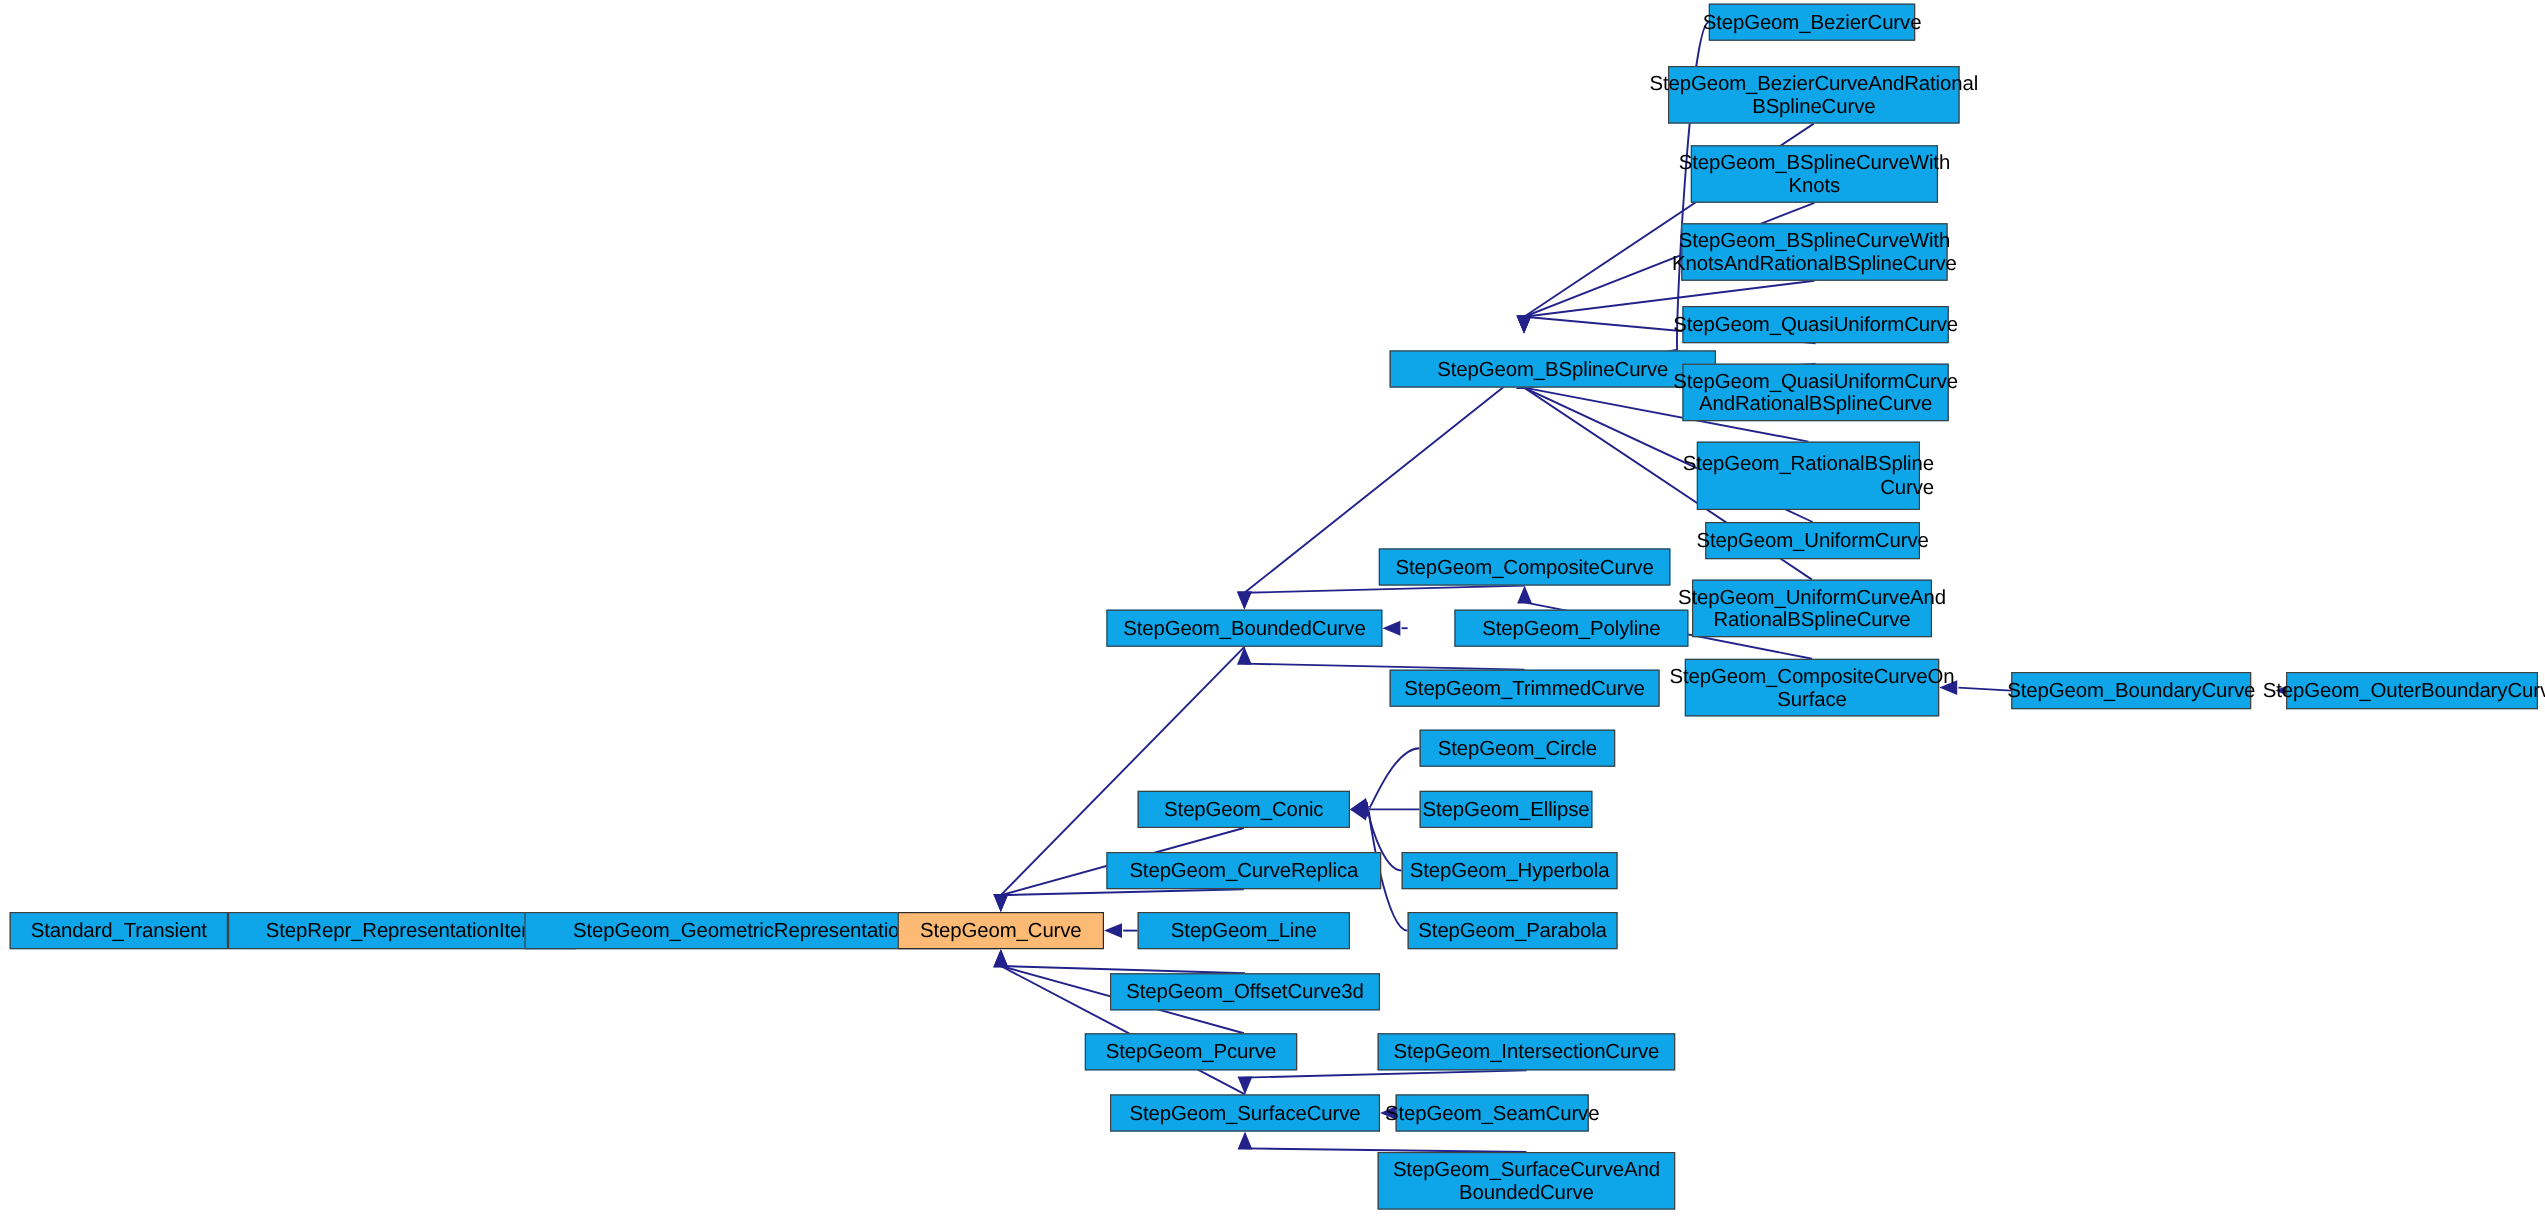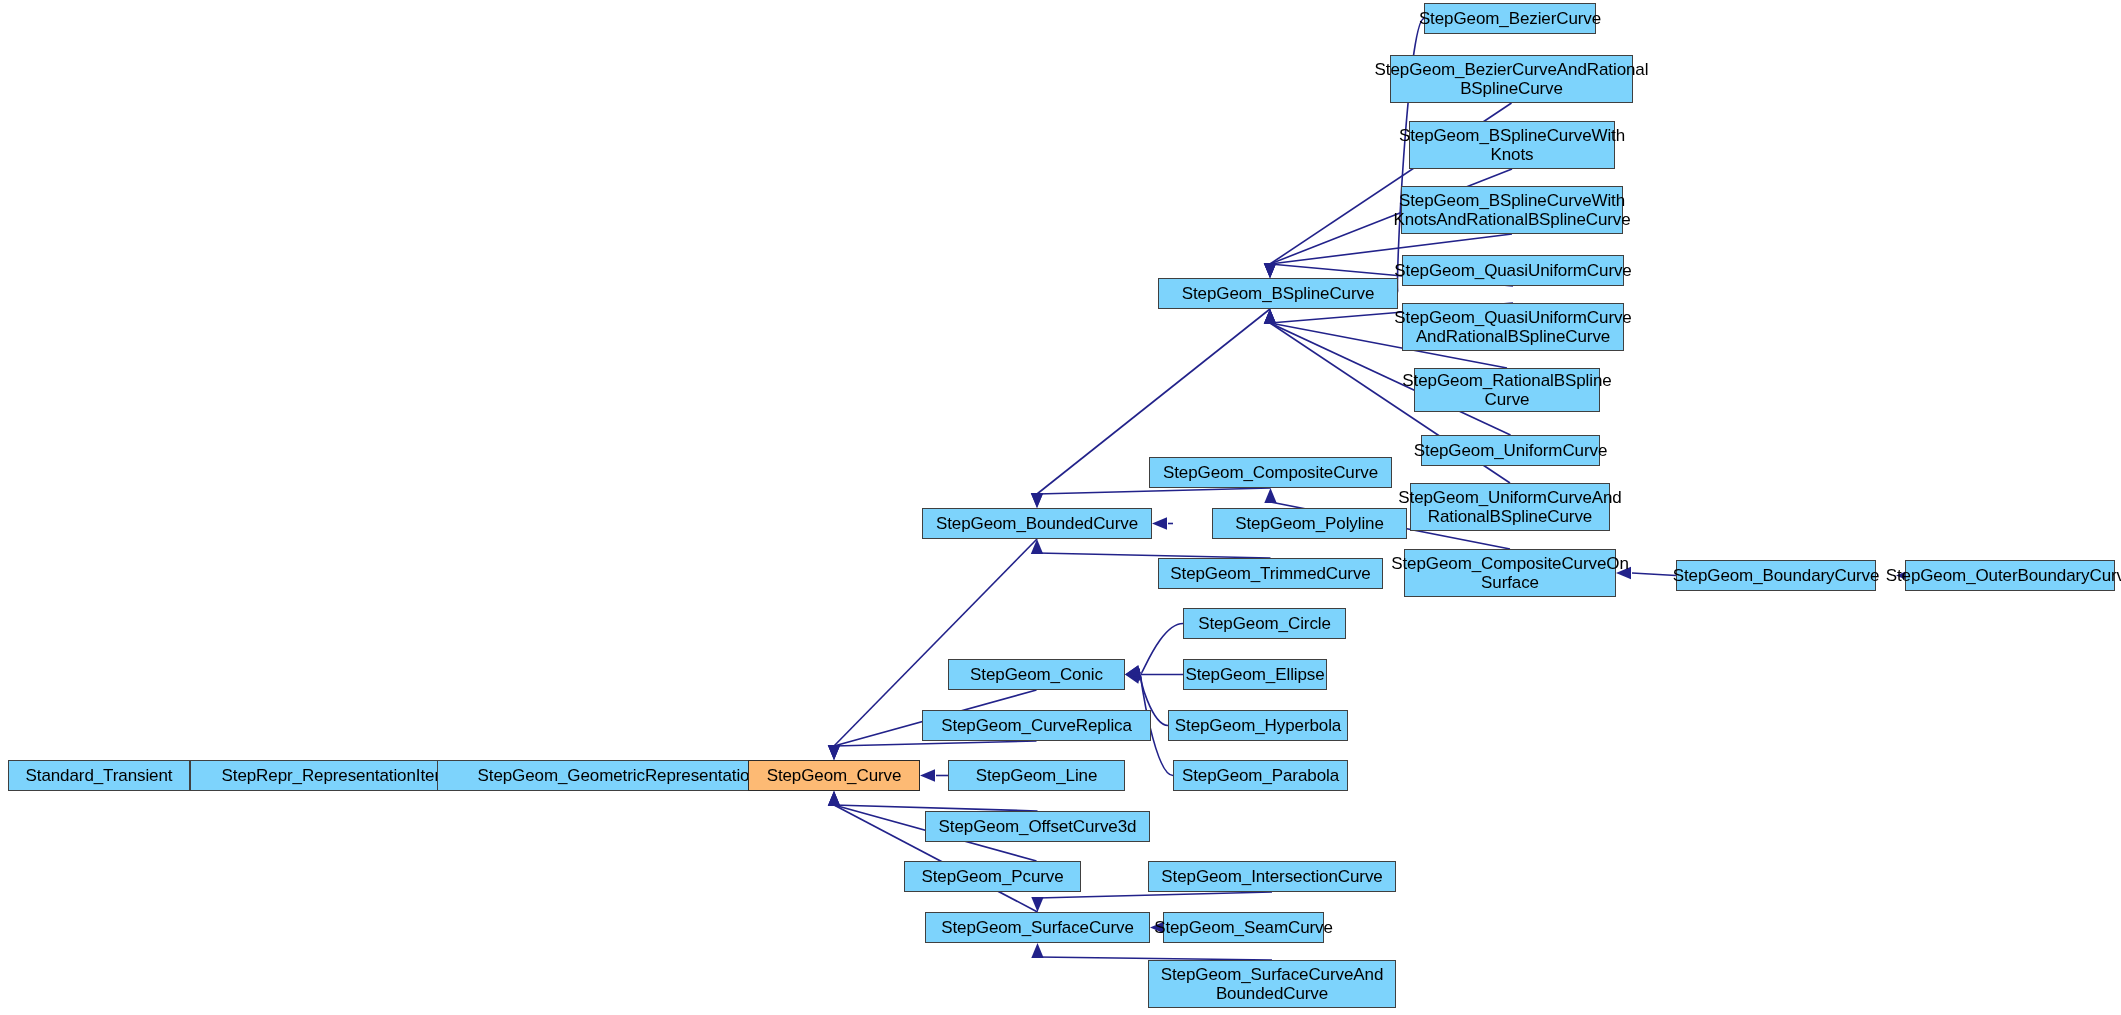--- a/index.html
+++ b/index.html
@@ -21,21 +21,21 @@
     left: 0;
     top: 0;
     width: 2121px;
     height: 1015px;
     pointer-events: none;
   }
   .node {
     position: absolute;
     box-sizing: border-box;
     border: 1px solid #404040;
-    background: #7dd3fc;
+    background: #0ea5e9;
     color: #000000;
     font-size: 17px;
     line-height: 1.12;
     text-align: center;
     display: flex;
     align-items: center;
     justify-content: center;
     white-space: pre-line;
     letter-spacing: -0.1px;
     z-index: 5;
@@ -122,21 +122,21 @@
       <div class="node" style="left: 190px; top: 760px; width: 290px; height: 31px;">StepRepr_RepresentationItem</div>
       <div class="node" style="left: 437px; top: 760px; width: 395px; height: 31px;">StepGeom_GeometricRepresentationItem</div>
       <div class="node highlight" style="left: 748px; top: 760px; width: 172px; height: 31px;">StepGeom_Curve</div>
       <div class="node" style="left: 922px; top: 508px; width: 230px; height: 31px;">StepGeom_BoundedCurve</div>
       <div class="node" style="left: 948px; top: 659px; width: 177px; height: 31px;">StepGeom_Conic</div>
       <div class="node" style="left: 922px; top: 710px; width: 229px; height: 31px; text-align: right;">StepGeom_CurveReplica</div>
       <div class="node" style="left: 948px; top: 760px; width: 177px; height: 31px;">StepGeom_Line</div>
       <div class="node" style="left: 925px; top: 811px; width: 225px; height: 31px;">StepGeom_OffsetCurve3d</div>
       <div class="node" style="left: 904px; top: 861px; width: 177px; height: 31px;">StepGeom_Pcurve</div>
       <div class="node" style="left: 925px; top: 912px; width: 225px; height: 31px;">StepGeom_SurfaceCurve</div>
-      <div class="node" style="left: 1158px; top: 278px; width: 240px; height: 31px; text-align: right;">StepGeom_BSplineCurve</div>
+      <div class="node" style="left: 1158px; top: 292px; width: 272px; height: 31px; text-align: right;">StepGeom_BSplineCurve</div>
       <div class="node" style="left: 1149px; top: 457px; width: 243px; height: 31px;">StepGeom_CompositeCurve</div>
       <div class="node" style="left: 1212px; top: 508px; width: 195px; height: 31px;">StepGeom_Polyline</div>
       <div class="node" style="left: 1158px; top: 558px; width: 225px; height: 31px;">StepGeom_TrimmedCurve</div>
       <div class="node" style="left: 1183px; top: 608px; width: 163px; height: 31px;">StepGeom_Circle</div>
       <div class="node" style="left: 1183px; top: 659px; width: 144px; height: 31px;">StepGeom_Ellipse</div>
       <div class="node" style="left: 1168px; top: 710px; width: 180px; height: 31px;">StepGeom_Hyperbola</div>
       <div class="node" style="left: 1173px; top: 760px; width: 175px; height: 31px;">StepGeom_Parabola</div>
       <div class="node" style="left: 1148px; top: 861px; width: 248px; height: 31px;">StepGeom_IntersectionCurve</div>
       <div class="node" style="left: 1163px; top: 912px; width: 161px; height: 31px;">StepGeom_SeamCurve</div>
       <div class="node" style="left: 1148px; top: 960px; width: 248px; height: 48px;">StepGeom_SurfaceCurveAnd
@@ -144,21 +144,21 @@
       <div class="node" style="left: 1424px; top: 3px; width: 172px; height: 31px;">StepGeom_BezierCurve</div>
       <div class="node" style="left: 1390px; top: 55px; width: 243px; height: 48px;">StepGeom_BezierCurveAndRational
 BSplineCurve</div>
       <div class="node" style="left: 1409px; top: 121px; width: 206px; height: 48px;">StepGeom_BSplineCurveWith
 Knots</div>
       <div class="node" style="left: 1401px; top: 186px; width: 222px; height: 48px;">StepGeom_BSplineCurveWith
 KnotsAndRationalBSplineCurve</div>
       <div class="node" style="left: 1402px; top: 255px; width: 222px; height: 31px;">StepGeom_QuasiUniformCurve</div>
       <div class="node" style="left: 1402px; top: 303px; width: 222px; height: 48px;">StepGeom_QuasiUniformCurve
 AndRationalBSplineCurve</div>
-      <div class="node" style="left: 1414px; top: 368px; width: 186px; height: 44px;">StepGeom_RationalBSpline
+      <div class="node" style="left: 1414px; top: 368px; width: 186px; height: 57px; text-align: right;">StepGeom_RationalBSpline
 Curve</div>
       <div class="node" style="left: 1421px; top: 435px; width: 179px; height: 31px;">StepGeom_UniformCurve</div>
       <div class="node" style="left: 1410px; top: 483px; width: 200px; height: 48px;">StepGeom_UniformCurveAnd
 RationalBSplineCurve</div>
       <div class="node" style="left: 1404px; top: 549px; width: 212px; height: 48px;">StepGeom_CompositeCurveOn
 Surface</div>
       <div class="node" style="left: 1676px; top: 560px; width: 200px; height: 31px;">StepGeom_BoundaryCurve</div>
       <div class="node" style="left: 1905px; top: 560px; width: 210px; height: 31px;">StepGeom_OuterBoundaryCurve</div>
     </div>
 </div>

